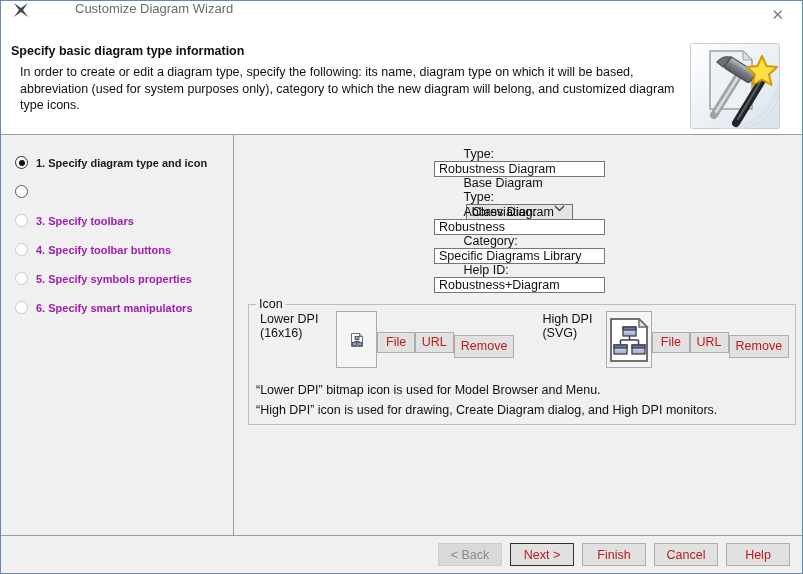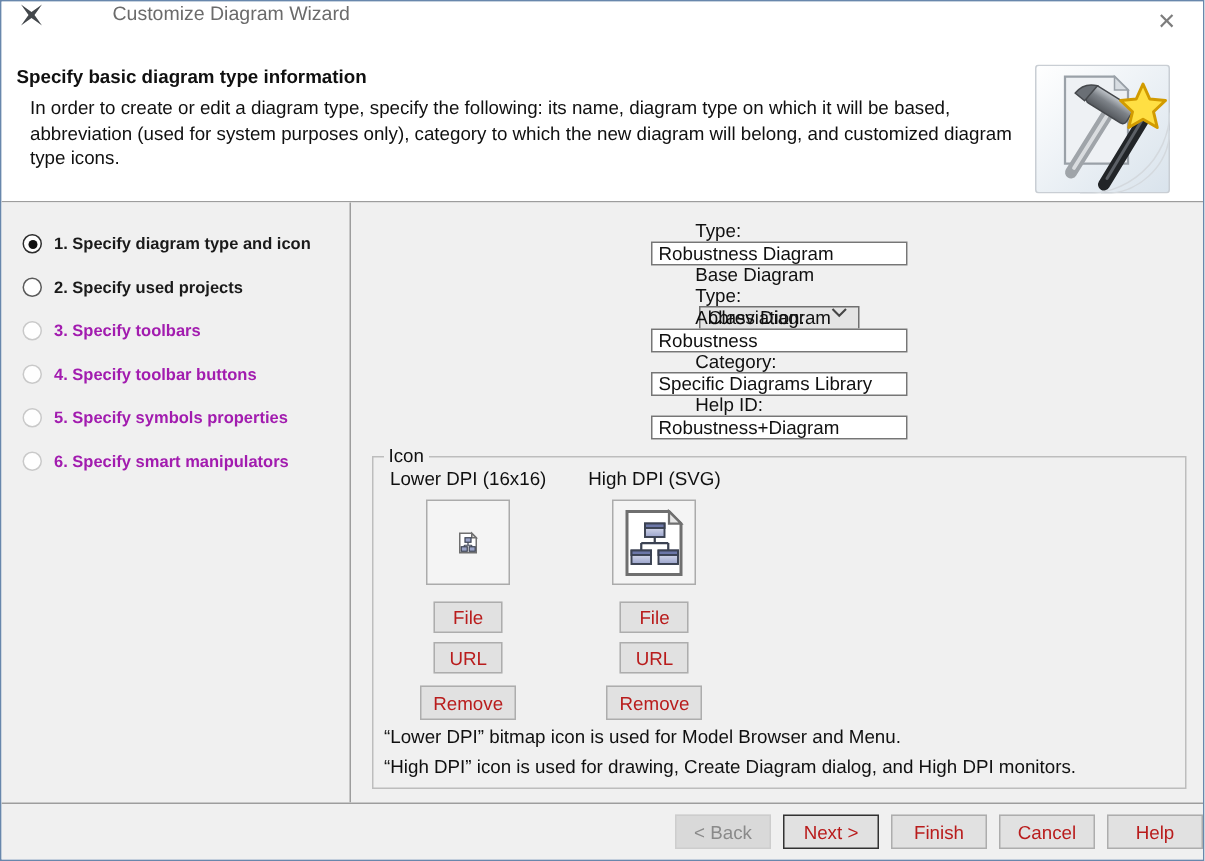--- a/index.html
+++ b/index.html
@@ -30,30 +30,30 @@
   
   .form{position:absolute;left:234px;top:0;right:0;bottom:0;padding:12px 11px 0 13px;box-sizing:border-box;}
   .frow{display:flex;align-items:center;height:29px;flex-direction:column;}
   .frow label{width:112px;font-size:12.5px;color:#101010;flex:0 0 auto;}
   .frow input{flex:1;height:21px;border:1px solid #767676;font-size:12.5px;padding:0 4px;background:#fff;box-sizing:border-box;font-family:inherit;color:#101010;}
   .combo{flex:1;height:21px;border:1px solid #707070;background:#e4e4e4;display:flex;align-items:flex-start;justify-content:space-between;padding:0 7px 0 5px;box-sizing:border-box;font-size:12.5px;color:#101010;cursor:pointer;}
 
   fieldset.icon-group{margin:5px 0 0 0;border:1px solid #bdbdbd;padding:0 6px 6px 6px;background:#f0f0f0;}
   fieldset.icon-group legend{font-size:12.5px;padding:0 3px;margin-left:1px;color:#101010;}
   .icon-cols{display:flex;gap:28px;padding-left:5px;}
-  .icol{display:flex;flex-direction:column;align-items:center;}
+  .icol{display:flex;flex-direction:row;align-items:center;}
   .icol-header{font-size:12.5px;color:#101010;align-self:flex-start;margin:1px 0 7px 0;}
   .preview{width:56px;height:57px;border:1px solid #ababab;background:#f4f4f4;display:flex;align-items:center;justify-content:center;margin-bottom:11px;box-sizing:border-box;}
   .btn{background:#e1e1e1;border:1px solid #adadad;font-size:12.5px;font-family:inherit;color:#b91c1c;cursor:pointer;}
   .icol .btn-small{width:46px;height:21px;margin-bottom:6px;}
   .icol .btn-remove{width:64px;height:23px;margin-top:2px;}
   .note{font-size:12.5px;color:#101010;margin:4px 0 0 1px;line-height:15.5px;}
 
   
-  .footer{position:absolute;bottom:0;left:0;right:0;height:38px;background:#f0f0f0;border-top:1px solid #9d9d9d;display:flex;align-items:center;justify-content:flex-end;gap:8px;box-sizing:border-box;}
+  .footer{position:absolute;bottom:0;left:0;right:0;height:38px;background:#f0f0f0;border-top:1px solid #9d9d9d;display:flex;align-items:center;justify-content:flex-end;gap:8px;padding-right:12px;box-sizing:border-box;}
   .footer .btn{width:64px;height:23px;}
   .btn.default{border-color:#323232;}
   .btn.disabled{background:#d9d9d9;border-color:#cdcdcd;color:#8a8a8a;cursor:default;}
 </style>
 </head>
 <body>
 
 <div class="dialog">
 
   <div class="titlebar">
@@ -102,21 +102,20 @@
 
   <div class="content">
 
     <div class="sidebar">
       <div class="step selected">
         <span class="radio"></span>
         <span>1. Specify diagram type and icon</span>
       </div>
       <div class="step">
         <span class="radio"></span>
-        <span>2. Specify used projects</span>
       </div>
       <div class="step disabled">
         <span class="radio"></span>
         <span>3. Specify toolbars</span>
       </div>
       <div class="step disabled">
         <span class="radio"></span>
         <span>4. Specify toolbar buttons</span>
       </div>
       <div class="step disabled">

